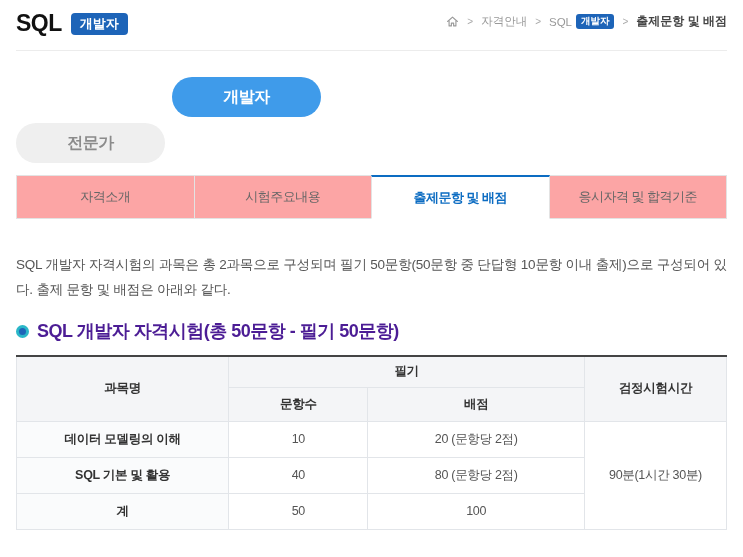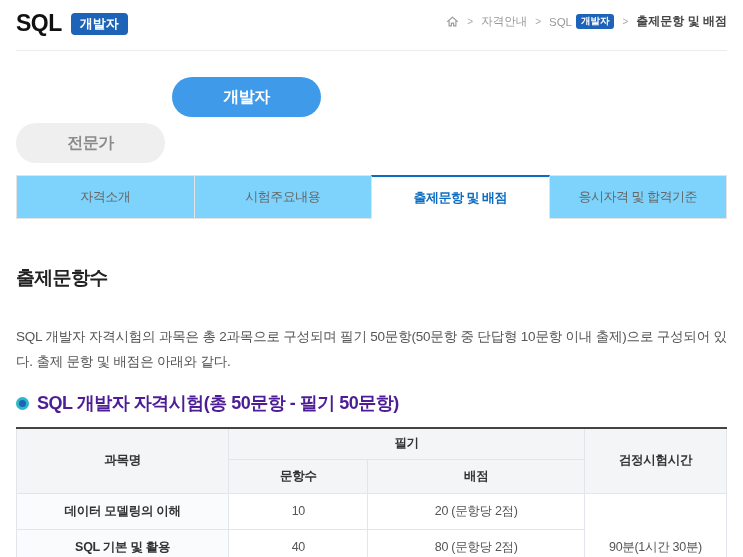--- a/index.html
+++ b/index.html
@@ -29,21 +29,21 @@
   
   .pills { display: flex; gap: 7px; margin-top: 26px; }
   .pill { width: 149px; height: 40px; border-radius: 21px; display: flex; align-items: center; justify-content: center;
           font-size: 16px; font-weight: bold; cursor: pointer; letter-spacing: -0.5px; }
   .pill-inactive { background: #efefef; color: #8b8b8b; margin-top: 46px; }
   .pill-active { background: var(--pill-active-blue, #3f9bea); color: #fff; }
 
   
   .tabs { display: flex; margin-top: 12px; }
   .tab { flex: 1; height: 44px; display: flex; align-items: center; justify-content: center;
-         font-size: 13px; color: #666; background: #7dd3fc; border: 1px solid #e3e3e3;
+         font-size: 13px; color: #666; background: #fca5a5; border: 1px solid #e3e3e3;
          margin-left: -1px; cursor: pointer; letter-spacing: -0.5px; }
   .tab:first-child { margin-left: 0; }
   .tab-active { position: relative; z-index: 1; background: #fff; color: var(--tab-active-blue, #0c6cc2);
                 font-weight: bold; border-top: 2px solid var(--tab-active-blue, #0c6cc2); border-bottom: 1px solid #fff; }
 
   
   .section-heading { margin-top: 46px; font-size: 19px; font-weight: bold; color: #222; letter-spacing: -0.7px; }
   .body-para { margin-top: 33px; font-size: 13.5px; color: #555; line-height: 25px; letter-spacing: -0.2px; }
   .subsection { display: flex; align-items: center; gap: 8px; margin-top: 17px; }
   .dot-bullet-icon { width: 13px; height: 13px; border-radius: 50%; background: var(--badge-blue, #1d64b8);
@@ -97,21 +97,20 @@
     <div class="pill pill-active">개발자</div>
   </div>
 
   <div class="tabs">
     <div class="tab">자격소개</div>
     <div class="tab">시험주요내용</div>
     <div class="tab tab-active">출제문항 및 배점</div>
     <div class="tab">응시자격 및 합격기준</div>
   </div>
 
-  <h2 class="section-heading">출제문항수</h2>
 
   <p class="body-para">SQL 개발자 자격시험의 과목은 총 2과목으로 구성되며 필기 50문항(50문항 중 단답형 10문항 이내 출제)으로 구성되어 있다. 출제 문항 및 배점은 아래와 같다.</p>
 
   <div class="subsection">
     <span class="dot-bullet-icon"></span>
     <span class="subsection-title">SQL 개발자 자격시험(총 50문항 - 필기 50문항)</span>
   </div>
 
   <table>
     <colgroup>

